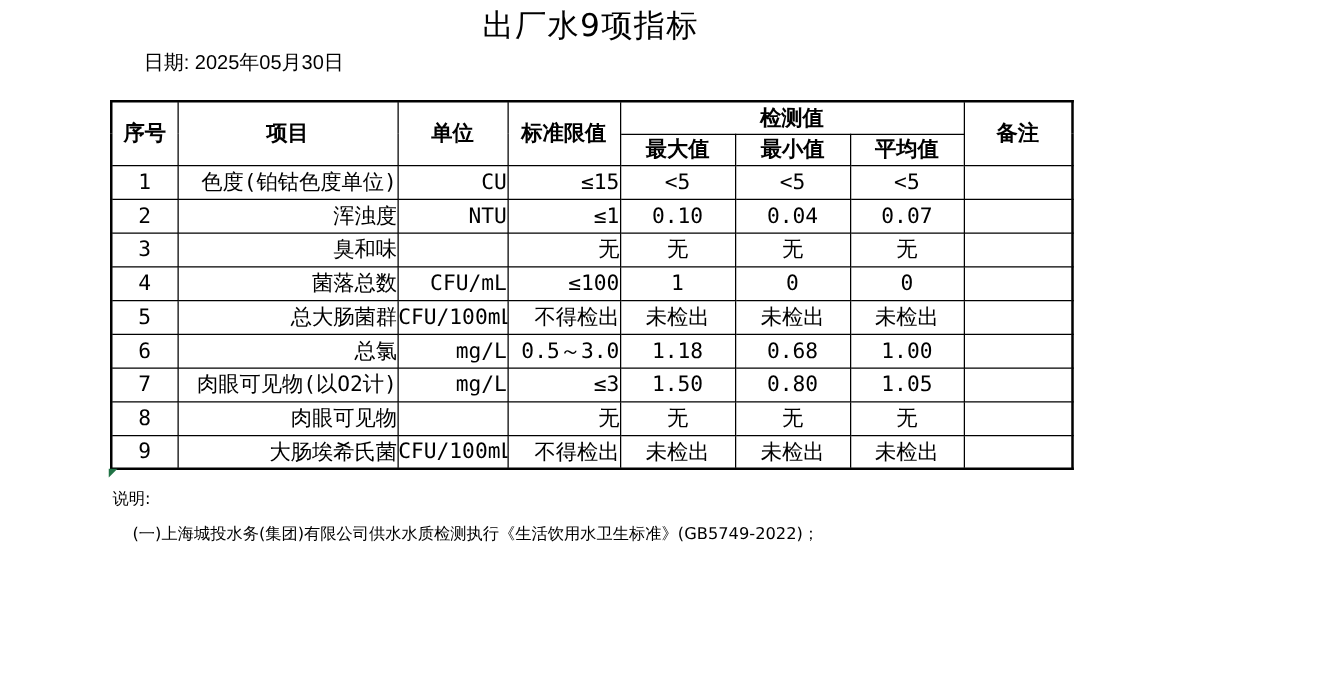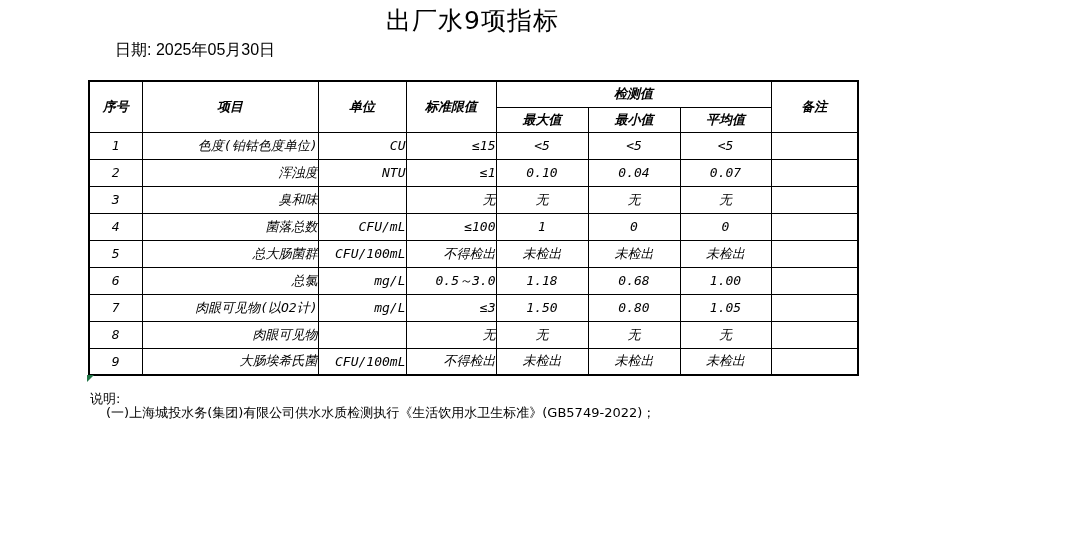--- a/index.html
+++ b/index.html
@@ -29,24 +29,23 @@
     font-size: 16px;
     font-family: Liberation Sans, sans-serif;
   }
   table.indicators {
     position: absolute;
     left: 88px;
     top: 80px;
     border-collapse: collapse;
     table-layout: fixed;
     width: 769px;
-    font-size: 13px;
+    font-size: 17px;
     font-family: "DejaVu Sans Mono", monospace;
     border: 2px solid #000000;
-    font-style: italic;
   }
   table.indicators th,
   table.indicators td {
     border: 1px solid #000000;
     overflow: hidden;
     white-space: nowrap;
     padding: 0;
   }
   table.indicators thead th {
     font-weight: bold;
@@ -70,21 +69,21 @@
   }
   .notes-heading {
     position: absolute;
     left: 90px;
     top: 390px;
     font-size: 13px;
   }
   .notes {
     position: absolute;
     left: 106px;
-    top: 405px;
+    top: 420px;
     font-size: 13px;
     line-height: 15.5px;
   }
 </style>
 </head>
 <body>
 
 <div class="page-title">出厂水9项指标</div>
 <div class="date-label">日期: 2025年05月30日</div>
 

